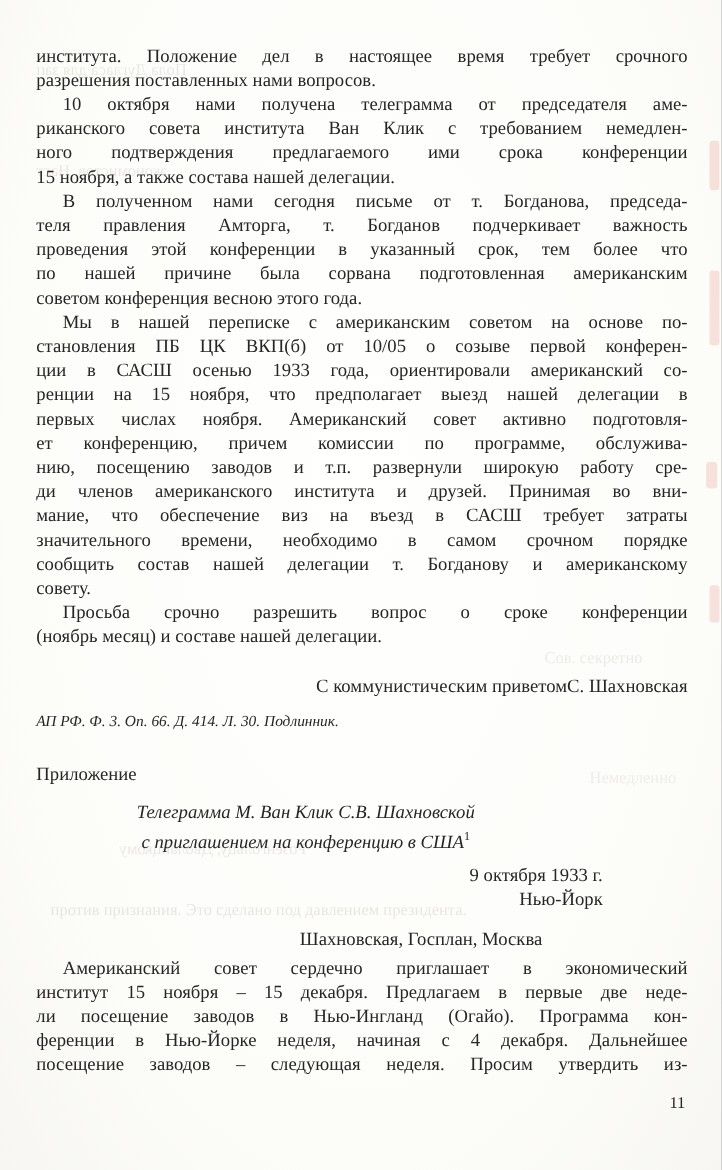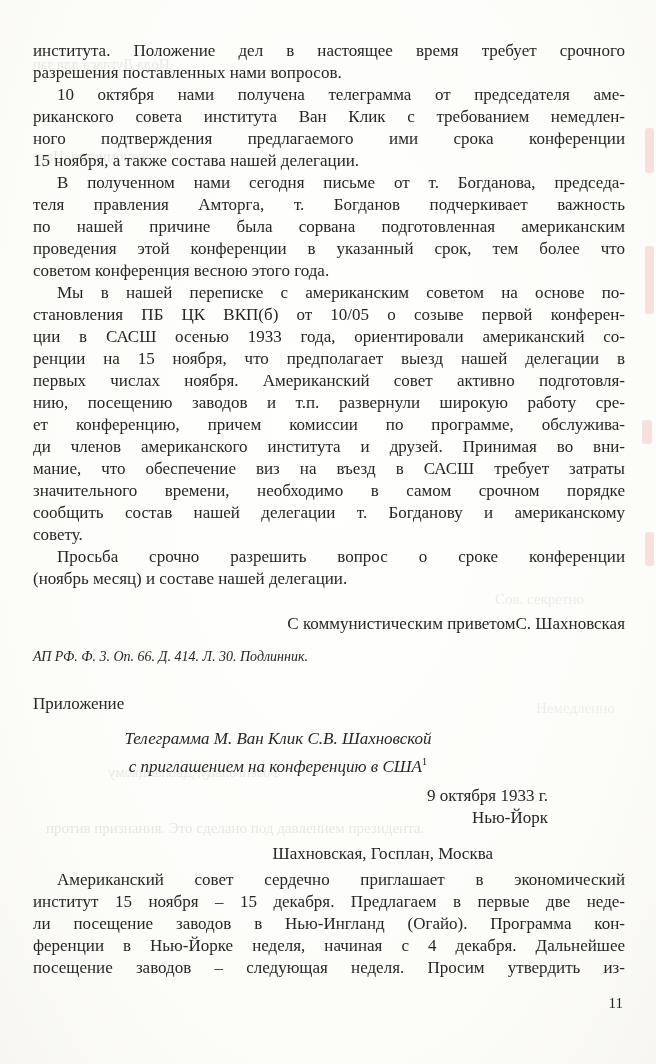--- a/index.html
+++ b/index.html
@@ -149,32 +149,32 @@
       </div>
     <div class="para">
         <div class="tline">10 октября нами получена телеграмма от председателя аме-</div>
         <div class="tline">риканского совета института Ван Клик с требованием немедлен-</div>
         <div class="tline">ного подтверждения предлагаемого ими срока конференции</div>
         <div class="tline last">15 ноября, а также состава нашей делегации.</div>
       </div>
     <div class="para">
         <div class="tline">В полученном нами сегодня письме от т. Богданова, председа-</div>
         <div class="tline">теля правления Амторга, т. Богданов подчеркивает важность</div>
+        <div class="tline">проведения этой конференции в указанный срок, тем более что</div>
         <div class="tline">по нашей причине была сорвана подготовленная американским</div>
-        <div class="tline">проведения этой конференции в указанный срок, тем более что</div>
         <div class="tline last">советом конференция весною этого года.</div>
       </div>
     <div class="para">
         <div class="tline">Мы в нашей переписке с американским советом на основе по-</div>
         <div class="tline">становления ПБ ЦК ВКП(б) от 10/05 о созыве первой конферен-</div>
         <div class="tline">ции в САСШ осенью 1933 года, ориентировали американский со-</div>
         <div class="tline">ренции на 15 ноября, что предполагает выезд нашей делегации в</div>
         <div class="tline">первых числах ноября. Американский совет активно подготовля-</div>
+        <div class="tline">ет конференцию, причем комиссии по программе, обслужива-</div>
         <div class="tline">нию, посещению заводов и т.п. развернули широкую работу сре-</div>
-        <div class="tline">ет конференцию, причем комиссии по программе, обслужива-</div>
         <div class="tline">ди членов американского института и друзей. Принимая во вни-</div>
         <div class="tline">мание, что обеспечение виз на въезд в САСШ требует затраты</div>
         <div class="tline">значительного времени, необходимо в самом срочном порядке</div>
         <div class="tline">сообщить состав нашей делегации т. Богданову и американскому</div>
         <div class="tline last">совету.</div>
       </div>
     <div class="para">
         <div class="tline">Просьба срочно разрешить вопрос о сроке конференции</div>
         <div class="tline last">(ноябрь месяц) и составе нашей делегации.</div>
       </div>

